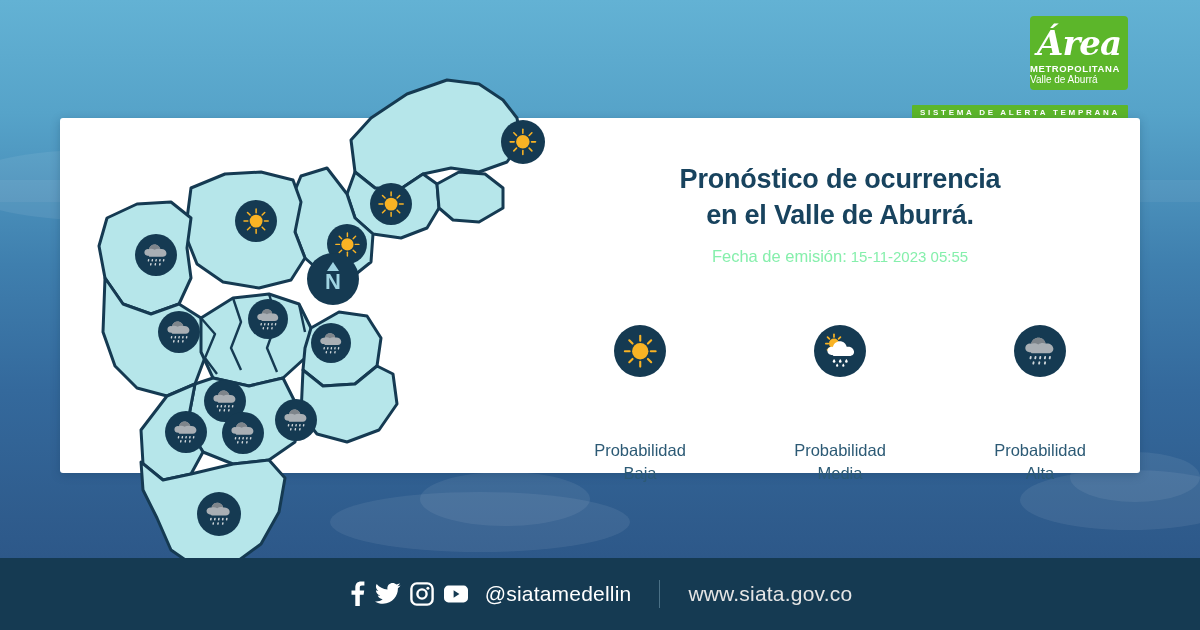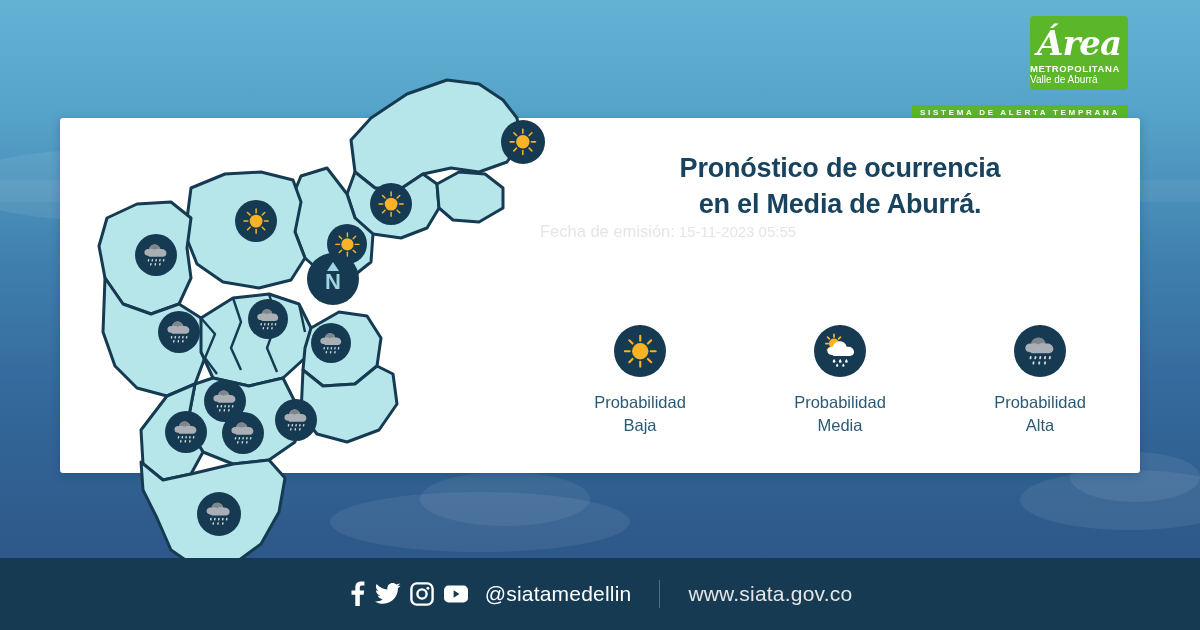--- a/index.html
+++ b/index.html
@@ -76,34 +76,34 @@
   .compass-arrow {
     position:absolute; top:9px; left:50%; transform:translateX(-50%);
     width:0; height:0; border-left:6px solid transparent;
     border-right:6px solid transparent; border-bottom:9px solid #9fd4e2;
   }
 
   
   .panel { position:absolute; left:540px; top:150px; width:600px; }
   .title {
     color:#18435e; font-size:27px; font-weight:700; line-height:36px;
-    text-align:center; letter-spacing:-0.2px;
+    text-align:center; letter-spacing:-0.2px;margin-top:11px;
   }
   .title .hl {
     background:#18435e; color:#ffffff; padding:1px 6px 3px 6px; border-radius:2px;
   }
   .date-row {
-    
-    color:#e5e5e5; font-size:16.5px; font-weight:400;
+    margin-top:14px; text-align:center;
+    color:#86efac; font-size:16.5px; font-weight:400;
   }
   .date-row .dval { font-size:15px; margin-left:4px; }
 
   
   .legend { position:absolute; left:540px; top:325px; width:600px; display:flex; }
-  .legend-item { flex:1; display:flex; flex-direction:column; align-items:center; }
+  .legend-item { flex:1; display:flex; flex-direction:column; align-items:center;gap:48px; }
   .legend-icon {
     width:52px; height:52px; border-radius:50%; background:#153a52;
     display:flex; align-items:center; justify-content:center;
   }
   .legend-icon svg { width:74%; height:74%; }
   .legend-label {
     margin-top:14px; color:#2c5a75; font-size:16.5px; line-height:23px;
     text-align:center; white-space:pre-line;
   }
 
@@ -458,21 +458,21 @@
     
     <div class="compass" style="left:278px;top:257px;">
       <div class="compass-arrow"></div>
       <div class="compass-n">N</div>
     </div>
   </div>
 
   <div class="panel">
     <div class="title">
       <div>Pronóstico de ocurrencia</div>
-      <div>en el Media de Aburrá.</div>
+      <div>en el Valle de Aburrá.</div>
     </div>
     <div class="date-row">
       <span>Fecha de emisión:</span><span class="dval">15-11-2023 05:55</span>
     </div>
   </div>
 
   <div class="legend">
     <div class="legend-item">
       <div class="legend-icon">
         <svg viewBox="0 0 40 40">

